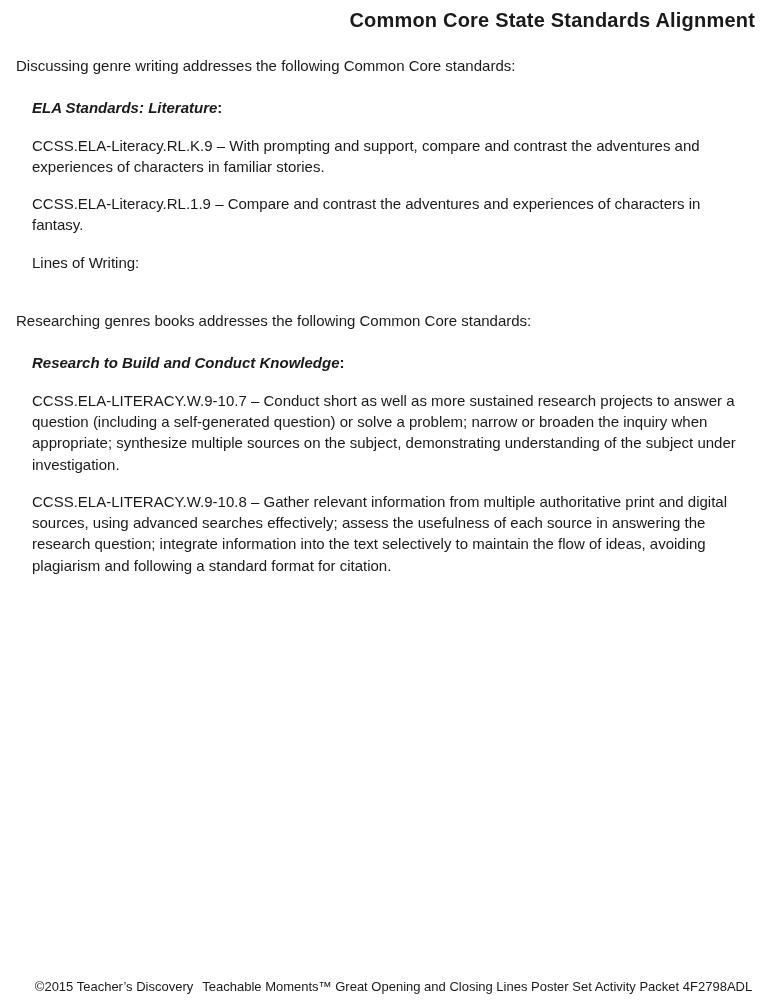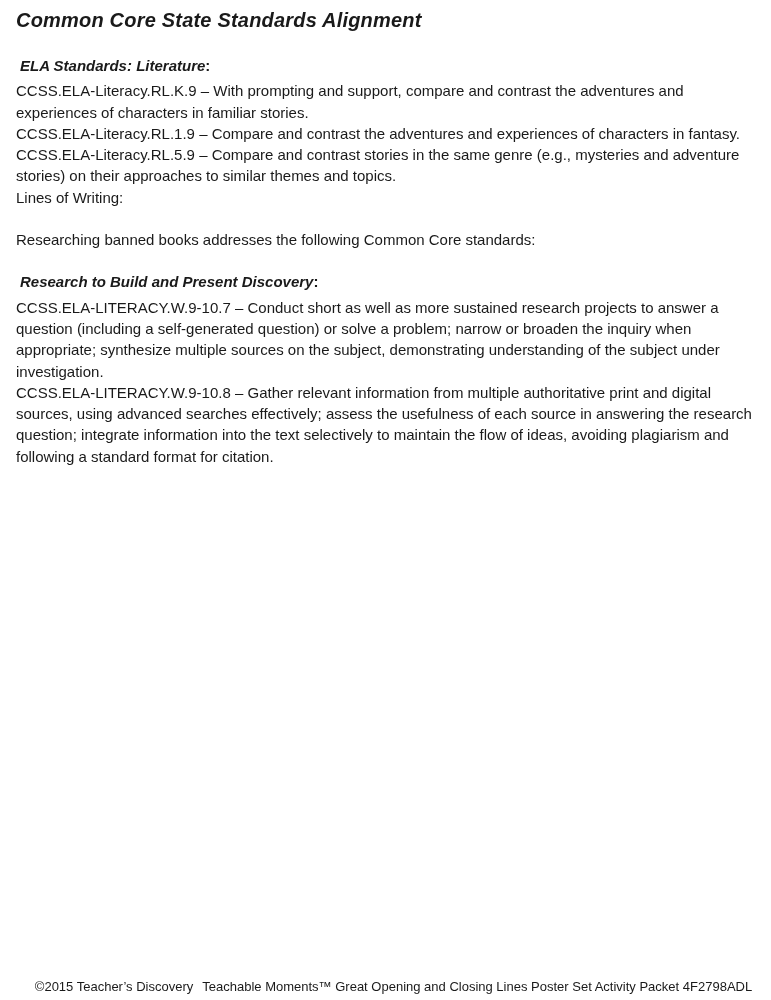--- a/index.html
+++ b/index.html
@@ -13,37 +13,36 @@
     overflow: hidden;
   }
   .page {
     padding: 5px 16px 0 16px;
     box-sizing: border-box;
     width: 771px;
   }
   .doc-title {
     font-size: 20px;
     font-weight: 700;
-    text-align: left;
+    text-align: right;
     line-height: 30px;
     margin: 0 0 20px 0;
     letter-spacing: 0.2px;
-    font-style: italic;
   }
   .para {
     font-size: 15px;
     line-height: 21.3px;
-    margin: 0;
+    margin: 16px;
   }
   .intro { margin: 0 0 21px 0; }
   .section-heading {
     font-size: 15px;
     line-height: 21.3px;
     font-weight: 700;
-    margin: 4px;
+    margin: 16px;
   }
   .section-heading .h-text { font-style: italic; }
   .section-heading .h-colon { font-style: normal; }
   .section-gap { height: 21px; }
   .footer {
     position: absolute;
     left: 8px;
     bottom: 5px;
     width: 771px;
     text-align: center;
@@ -53,33 +52,33 @@
   }
   .footer .copyright { margin-right: 9px; }
 </style>
 </head>
 <body>
 
 <main class="page">
 
   <h1 class="doc-title">Common Core State Standards Alignment</h1>
 
+  <p class="para intro">Discussing genre writing addresses the following Common Core standards:</p>
 
   <p class="section-heading"><span class="h-text">ELA Standards: Literature</span><span class="h-colon">:</span></p>
 
   <p class="para">CCSS.ELA-Literacy.RL.K.9 – With prompting and support, compare and contrast the adventures and experiences of characters in familiar stories.</p>
   <p class="para">CCSS.ELA-Literacy.RL.1.9 – Compare and contrast the adventures and experiences of characters in fantasy.</p>
-  <p class="para">CCSS.ELA-Literacy.RL.5.9 – Compare and contrast stories in the same genre (e.g., mysteries and adventure stories) on their approaches to similar themes and topics.</p>
   <p class="para">Lines of Writing:</p>
 
   <div class="section-gap"></div>
 
-  <p class="para intro">Researching banned books addresses the following Common Core standards:</p>
+  <p class="para intro">Researching genres books addresses the following Common Core standards:</p>
 
-  <p class="section-heading"><span class="h-text">Research to Build and Present Discovery</span><span class="h-colon">:</span></p>
+  <p class="section-heading"><span class="h-text">Research to Build and Conduct Knowledge</span><span class="h-colon">:</span></p>
 
   <p class="para">CCSS.ELA-LITERACY.W.9-10.7 – Conduct short as well as more sustained research projects to answer a question (including a self-generated question) or solve a problem; narrow or broaden the inquiry when appropriate; synthesize multiple sources on the subject, demonstrating understanding of the subject under investigation.</p>
   <p class="para">CCSS.ELA-LITERACY.W.9-10.8 – Gather relevant information from multiple authoritative print and digital sources, using advanced searches effectively; assess the usefulness of each source in answering the research question; integrate information into the text selectively to maintain the flow of ideas, avoiding plagiarism and following a standard format for citation.</p>
 
 </main>
 
 <footer class="footer">
   <span class="copyright">©2015 Teacher’s Discovery</span><span>Teachable Moments™ Great Opening and Closing Lines Poster Set Activity Packet 4F2798ADL</span>
 </footer>
 

